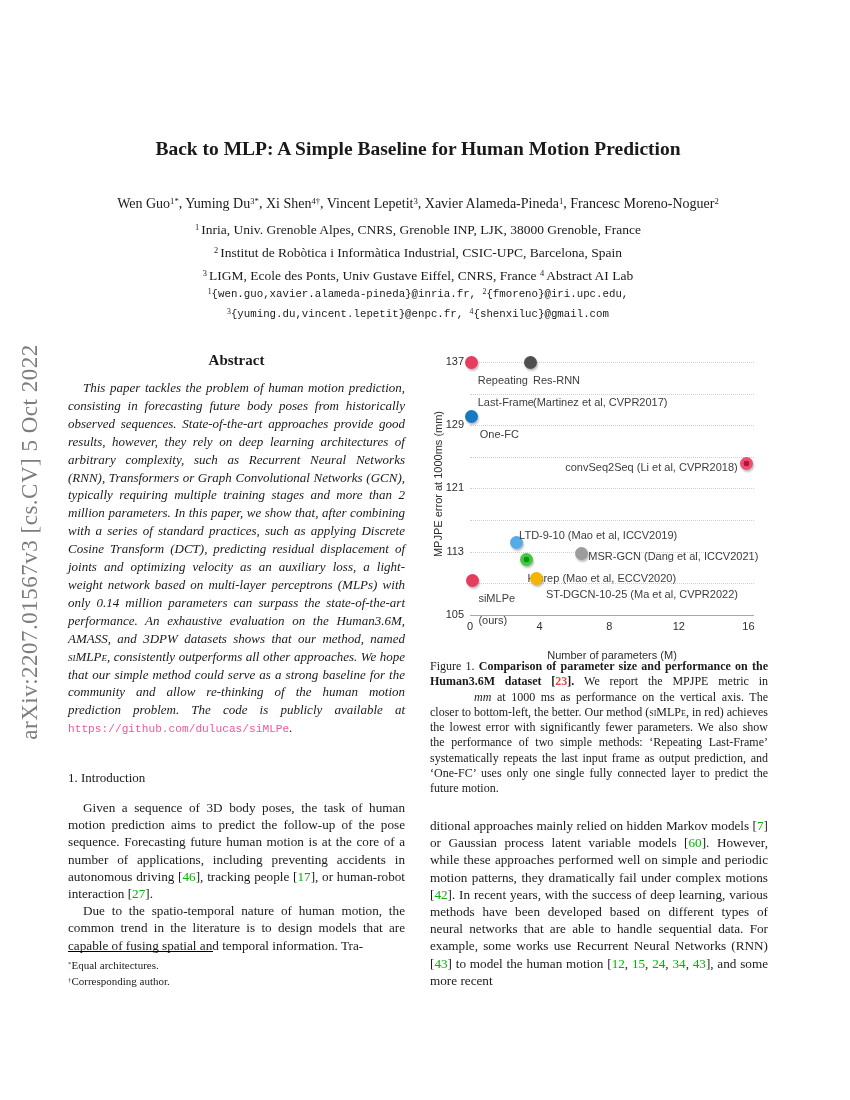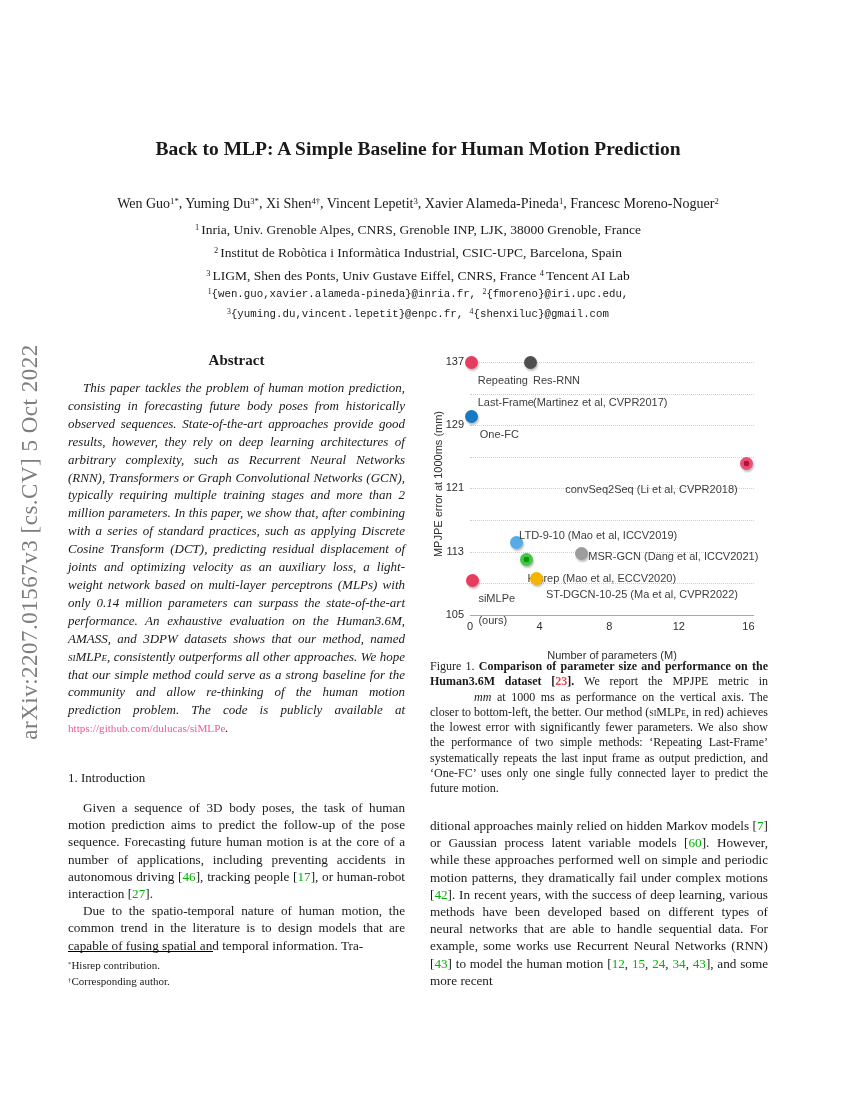--- a/index.html
+++ b/index.html
@@ -31,21 +31,21 @@
   .fns{position:absolute;top:958px;font-size:11px;line-height:15px;}
   .caption{position:absolute;top:659px;font-size:12px;line-height:15.3px;text-align:justify;}
   .rtext{position:absolute;top:817px;}
 
   .seg-b{font-weight:bold;}
   .seg-i{font-style:italic;margin-left:44px;}
   .seg-g{color:#ef4444;}
   .seg-sc{font-variant:small-caps;}
   .seg-sup{font-size:0.62em;position:relative;top:-0.45em;}
   .seg-m{font-family:"Liberation Mono","DejaVu Sans Mono",monospace;font-size:0.86em;font-style:normal;margin-top:14px;}
-  .seg-pink{color:#ee599c;font-family:Liberation Serif, serif;}
+  .seg-pink{color:#ee599c;}
   .cite{color:#00b400;}
 
   
   #figure-plot{position:absolute;left:430px;top:348px;width:345px;height:308px;
                font-family:"Liberation Sans","DejaVu Sans",sans-serif;overflow:visible;}
   .gridline{position:absolute;left:40px;width:284px;height:0;
             border-top:1px dotted #cfcfcf;}
   .x-axis-line{position:absolute;left:40px;width:284px;height:0;border-top:1.5px solid #a8a8a8;}
   .ytick{position:absolute;left:2px;width:32px;text-align:right;font-size:11px;color:#2e2e2e;}
   .xtick{position:absolute;width:30px;text-align:center;font-size:11px;color:#2e2e2e;}
@@ -63,40 +63,40 @@
 
   <div class="banner">arXiv:2207.01567v3  [cs.CV]  5 Oct 2022</div>
 
   <div class="title">Back to MLP: A Simple Baseline for Human Motion Prediction</div>
 
   <div class="authors"><span>Wen Guo</span><span class="seg-sup">1*</span><span>, Yuming Du</span><span class="seg-sup">3*</span><span>, Xi Shen</span><span class="seg-sup">4†</span><span>, Vincent Lepetit</span><span class="seg-sup">3</span><span>, Xavier Alameda-Pineda</span><span class="seg-sup">1</span><span>, Francesc Moreno-Noguer</span><span class="seg-sup">2</span></div>
 
   <div class="affils">
     <div><span class="seg-sup">1 </span><span>Inria, Univ. Grenoble Alpes, CNRS, Grenoble INP, LJK, 38000 Grenoble, France</span></div>
     <div><span class="seg-sup">2 </span><span>Institut de Robòtica i Informàtica Industrial, CSIC-UPC, Barcelona, Spain</span></div>
-    <div><span class="seg-sup">3 </span><span>LIGM, Shen des Ponts, Univ Gustave Eiffel, CNRS, France  </span><span class="seg-sup">4 </span><span>Tencent AI Lab</span></div>
+    <div><span class="seg-sup">3 </span><span>LIGM, Ecole des Ponts, Univ Gustave Eiffel, CNRS, France  </span><span class="seg-sup">4 </span><span>Abstract AI Lab</span></div>
   </div>
 
   <div class="emails">
     <div><span class="seg-sup">1</span><span class="seg-m">{wen.guo,xavier.alameda-pineda}@inria.fr, </span><span class="seg-sup">2</span><span class="seg-m">{fmoreno}@iri.upc.edu,</span></div>
     <div><span class="seg-sup">3</span><span class="seg-m">{yuming.du,vincent.lepetit}@enpc.fr, </span><span class="seg-sup">4</span><span class="seg-m">{shenxiluc}@gmail.com</span></div>
   </div>
 
   <div class="abs-head leftcol">Abstract</div>
   <div class="abs-text leftcol"><span>This paper tackles the problem of human motion prediction, consisting in forecasting future body poses from historically observed sequences. State-of-the-art approaches provide good results, however, they rely on deep learning architectures of arbitrary complexity, such as Recurrent Neural Networks (RNN), Transformers or Graph Convolutional Networks (GCN), typically requiring multiple training stages and more than 2 million parameters. In this paper, we show that, after combining with a series of standard practices, such as applying Discrete Cosine Transform (DCT), predicting residual displacement of joints and optimizing velocity as an auxiliary loss, a light-weight network based on multi-layer perceptrons (MLPs) with only 0.14 million parameters can surpass the state-of-the-art performance. An exhaustive evaluation on the Human3.6M, AMASS, and 3DPW datasets shows that our method, named </span><span class="seg-sc">siMLPe</span><span>, consistently outperforms all other approaches. We hope that our simple method could serve as a strong baseline for the community and allow re-thinking of the human motion prediction problem. The code is publicly available at </span><span class="seg-m seg-pink">https://github.com/dulucas/siMLPe</span><span>.</span></div>
 
   <div class="sec-head leftcol">1. Introduction</div>
   <div class="intro bodytext leftcol">
     <p>Given a sequence of 3D body poses, the task of human motion prediction aims to predict the follow-up of the pose sequence. Forecasting future human motion is at the core of a number of applications, including preventing accidents in autonomous driving [<span class="cite">46</span>], tracking people [<span class="cite">17</span>], or human-robot interaction [<span class="cite">27</span>].</p>
     <p>Due to the spatio-temporal nature of human motion, the common trend in the literature is to design models that are capable of fusing spatial and temporal information. Tra-</p>
   </div>
 
   <div class="fn-rule"></div>
   <div class="fns leftcol">
-    <div><span class="seg-sup">*</span><span>Hisrep contribution.</span></div>
+    <div><span class="seg-sup">*</span><span>Equal architectures.</span></div>
     <div><span class="seg-sup">†</span><span>Corresponding author.</span></div>
   </div>
 
   <div id="figure-plot">
       <div class="gridline" style="top: 14px;"></div>
       <div class="gridline" style="top: 45.6px;"></div>
       <div class="gridline" style="top: 77.2px;"></div>
       <div class="gridline" style="top: 108.8px;"></div>
       <div class="gridline" style="top: 140.4px;"></div>
       <div class="gridline" style="top: 172px;"></div>
@@ -115,21 +115,21 @@
       <div class="xtick" style="left: 303.4px; top: 272px;">16</div>
       <div class="axis-label ylab">MPJPE error at 1000ms (mm)</div>
       <div class="axis-label xlab">Number of parameters (M)</div>
       <div class="pt" style="left: 35.24px; top: 7.5px; background: rgb(230, 60, 94);"></div>
       <div class="pt-label" style="left: 47.74px; top: 21px;">Repeating<br>Last-Frame</div>
       <div class="pt" style="left: 93.53px; top: 7.5px; background: rgb(79, 79, 79);"></div>
       <div class="pt-label" style="left: 103px; top: 21px;">Res-RNN<br>(Martinez et al, CVPR2017)</div>
       <div class="pt" style="left: 35.24px; top: 62.01px; background: rgb(23, 121, 196);"></div>
       <div class="pt-label" style="left: 49.74px; top: 74.51px;">One-FC</div>
       <div class="pt" style="left: 310.16px; top: 109.41px; background: radial-gradient(rgb(179, 18, 61) 30%, rgba(0, 0, 0, 0) 34%) rgb(237, 77, 114);"></div>
-      <div class="pt-label" style="right: 37.34px; top: 107.91px; margin-top: 22px;">convSeq2Seq (Li et al, CVPR2018)</div>
+      <div class="pt-label" style="right: 37.34px; top: 107.91px;">convSeq2Seq (Li et al, CVPR2018)</div>
       <div class="pt" style="left: 79.61px; top: 187.62px; background: rgb(84, 171, 232);"></div>
       <div class="pt-label" style="left: 89.11px; top: 176.12px;">LTD-9-10 (Mao et al, ICCV2019)</div>
       <div class="pt" style="left: 144.86px; top: 198.68px; background: rgb(156, 156, 156);"></div>
       <div class="pt-label" style="left: 158.36px; top: 197.18px;">MSR-GCN (Dang et al, ICCV2021)</div>
       <div class="pt" style="left: 90.05px; top: 205px; background: radial-gradient(rgb(18, 145, 18) 30%, rgba(0, 0, 0, 0) 34%) rgb(65, 201, 65);"></div>
       <div class="pt-label" style="left: 97.55px; top: 218.5px;">Hisrep (Mao et al, ECCV2020)</div>
       <div class="pt" style="left: 100.49px; top: 223.96px; background: rgb(243, 180, 2);"></div>
       <div class="pt-label" style="left: 115.99px; top: 235.46px;">ST-DGCN-10-25 (Ma et al, CVPR2022)</div>
       <div class="pt" style="left: 35.936px; top: 225.54px; background: rgb(230, 60, 94);"></div>
       <div class="pt-label" style="left: 48.436px; top: 239.04px;">siMLPe<br>(ours)</div>

